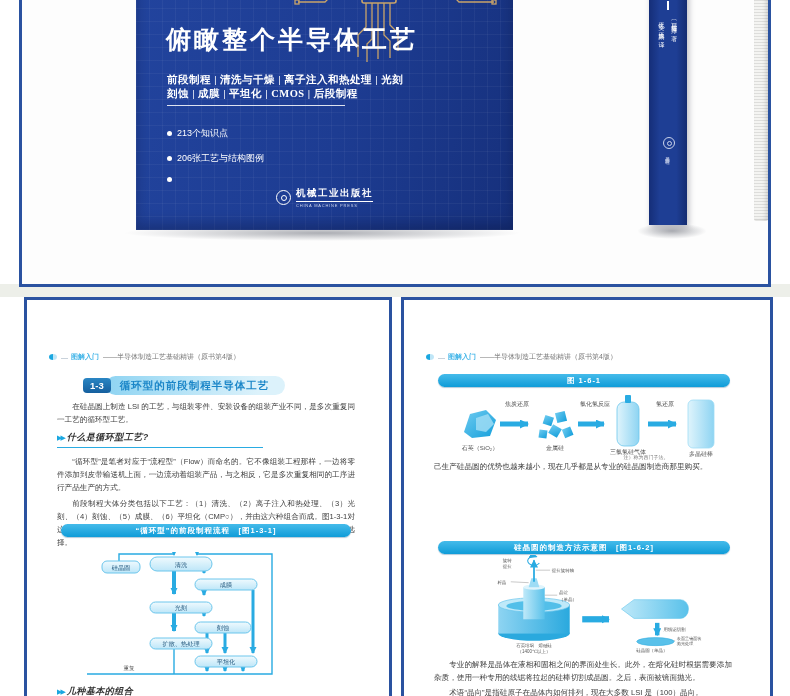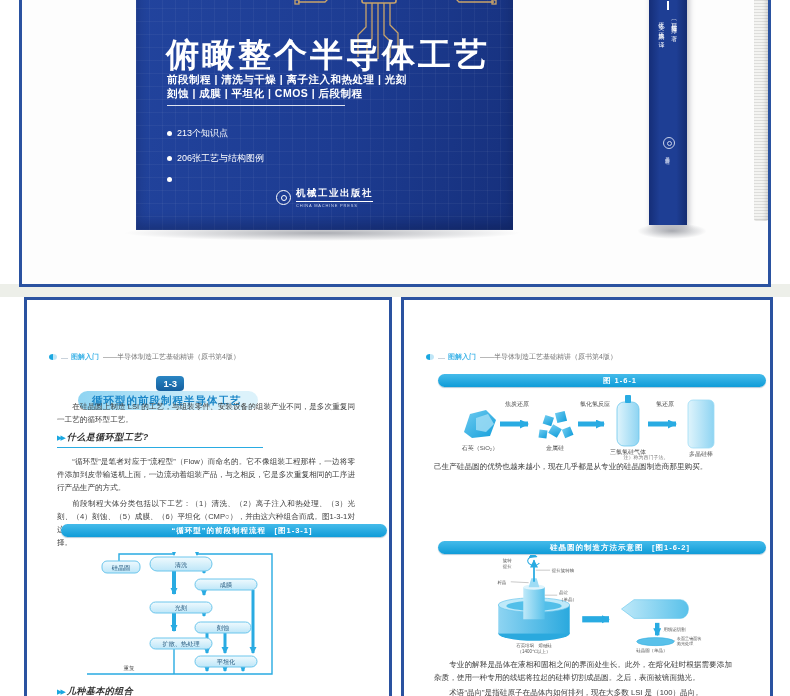--- a/index.html
+++ b/index.html
@@ -10,24 +10,24 @@
              border:3px solid #2a52a0;background:#fdfdfd;overflow:hidden;}
   .gap-band{position:absolute;left:0;top:284px;width:790px;height:13px;background:#edefe9;}
   .book-shadow{position:absolute;height:16px;border-radius:50%;
                background:radial-gradient(ellipse at center,rgba(40,45,60,.38),rgba(40,45,60,0) 70%);}
   .cover{position:absolute;left:114px;top:-38px;width:377px;height:271px;
          background:
            repeating-linear-gradient(0deg,rgba(255,255,255,.045) 0 1px,transparent 1px 13px),
            repeating-linear-gradient(90deg,rgba(255,255,255,.045) 0 1px,transparent 1px 13px),
            linear-gradient(105deg,#22449e,#1d3c92 55%,#16307c);
          box-shadow:inset 0 -6px 14px rgba(0,0,20,.25);}
-  .cover-title{position:absolute;left:30px;top:74px;color:#fff;font-size:33px;font-weight:bold;
+  .cover-title{position:absolute;left:30px;top:64px;color:#fff;font-size:25px;font-weight:bold;
                letter-spacing:3px;white-space:nowrap;}
   .cover-sub{position:absolute;left:31px;color:#fff;font-size:10.5px;font-weight:bold;
-             letter-spacing:.5px;white-space:nowrap;}
+             letter-spacing:.5px;white-space:nowrap;font-family:Liberation Serif, serif;}
   .cover-divider{position:absolute;left:31px;top:146px;width:178px;height:1px;background:rgba(255,255,255,.85);}
   .cover-bullets{position:absolute;left:31px;top:156px;}
   .cover-bullet{display:flex;align-items:center;margin-bottom:5px;color:#fff;font-size:9px;white-space:nowrap;margin-top:12px;}
   .cover-bullet .dot{width:5px;height:5px;border-radius:50%;background:#fff;margin-right:5px;flex:0 0 auto;}
   .cover-logo{position:absolute;left:0;top:228px;width:377px;display:flex;justify-content:center;
               align-items:center;gap:5px;color:#fff;}
   .logo-circle{width:13px;height:13px;border:1.2px solid #fff;border-radius:50%;position:relative;}
   .logo-circle::after{content:"";position:absolute;left:3.5px;top:3.5px;width:4px;height:4px;border:1px solid #fff;border-radius:50%;}
   .logo-texts{display:flex;flex-direction:column;align-items:flex-start;}
   .logo-cn{font-size:9.5px;font-weight:bold;letter-spacing:1.5px;border-bottom:1px solid #fff;padding-bottom:1px;}
@@ -46,36 +46,36 @@
              box-shadow:inset -3px 0 4px rgba(0,0,0,.15);}
   
   .card{position:absolute;top:297px;height:405px;border:3px solid #2a52a0;background:#fff;overflow:hidden;}
   .card.left{left:24px;width:362px;}
   .card.right{left:401px;width:366px;}
   .page-header{position:absolute;left:22px;top:52px;display:flex;align-items:center;gap:4px;
                font-size:7px;color:#777;white-space:nowrap;}
   .hdr-dot{width:8px;height:6px;border-radius:50%;background:linear-gradient(90deg,#1aa7e0 55%,#bfe6f7 55%);flex:0 0 auto;}
   .hdr-dash{color:#9ab;letter-spacing:-1px;}
   .hdr-brand{color:#3fb4e8;font-weight:bold;}
-  .section-row{position:absolute;left:56px;top:76px;display:flex;align-items:center;flex-direction:column;}
+  .section-row{position:absolute;left:56px;top:76px;display:flex;align-items:center;}
   .sec-badge{background:linear-gradient(180deg,#2a86c4,#155f9e);color:#fff;font-size:9.5px;font-weight:bold;
              padding:2px 7px;border-radius:4px;z-index:2;}
   .sec-banner{margin-left:-5px;background:linear-gradient(90deg,#8fd4f2,#dcf2fb 85%);color:#1b86c8;
               font-size:10.5px;font-weight:bold;letter-spacing:1px;padding:2.5px 16px 2.5px 14px;
               border-radius:11px;white-space:nowrap;}
   .para{position:absolute;left:30px;width:298px;font-size:7.6px;line-height:13px;color:#3c3c3c;
         text-align:justify;text-indent:2em;}
   .para.noindent{text-indent:0;}
   .subhead{position:absolute;left:30px;display:flex;align-items:center;gap:3px;
            border-bottom:1.5px solid #29abe2;padding-bottom:3px;}
   .subhead .tri{color:#1aa7e0;font-size:7px;letter-spacing:-2px;line-height:1;}
   .subhead .sh-text{font-size:9px;font-weight:bold;color:#333;letter-spacing:.5px;font-style:italic;}
   .fig-banner{position:absolute;height:13px;border-radius:7px;display:flex;align-items:center;justify-content:center;
               background:linear-gradient(180deg,#45bbea,#0f9cd8);color:#fff;font-size:7.5px;font-weight:bold;
-              letter-spacing:1px;box-shadow:0 1px 1px rgba(0,80,130,.3);white-space:nowrap;padding-left:36px;}
+              letter-spacing:1px;box-shadow:0 1px 1px rgba(0,80,130,.3);white-space:nowrap;}
   svg text{font-family:"Liberation Sans","DejaVu Sans",sans-serif;}
 </style>
 </head>
 <body>
 
 <div id="app">
 
   <div class="gap-band"></div>
 
   <div class="top-frame">

